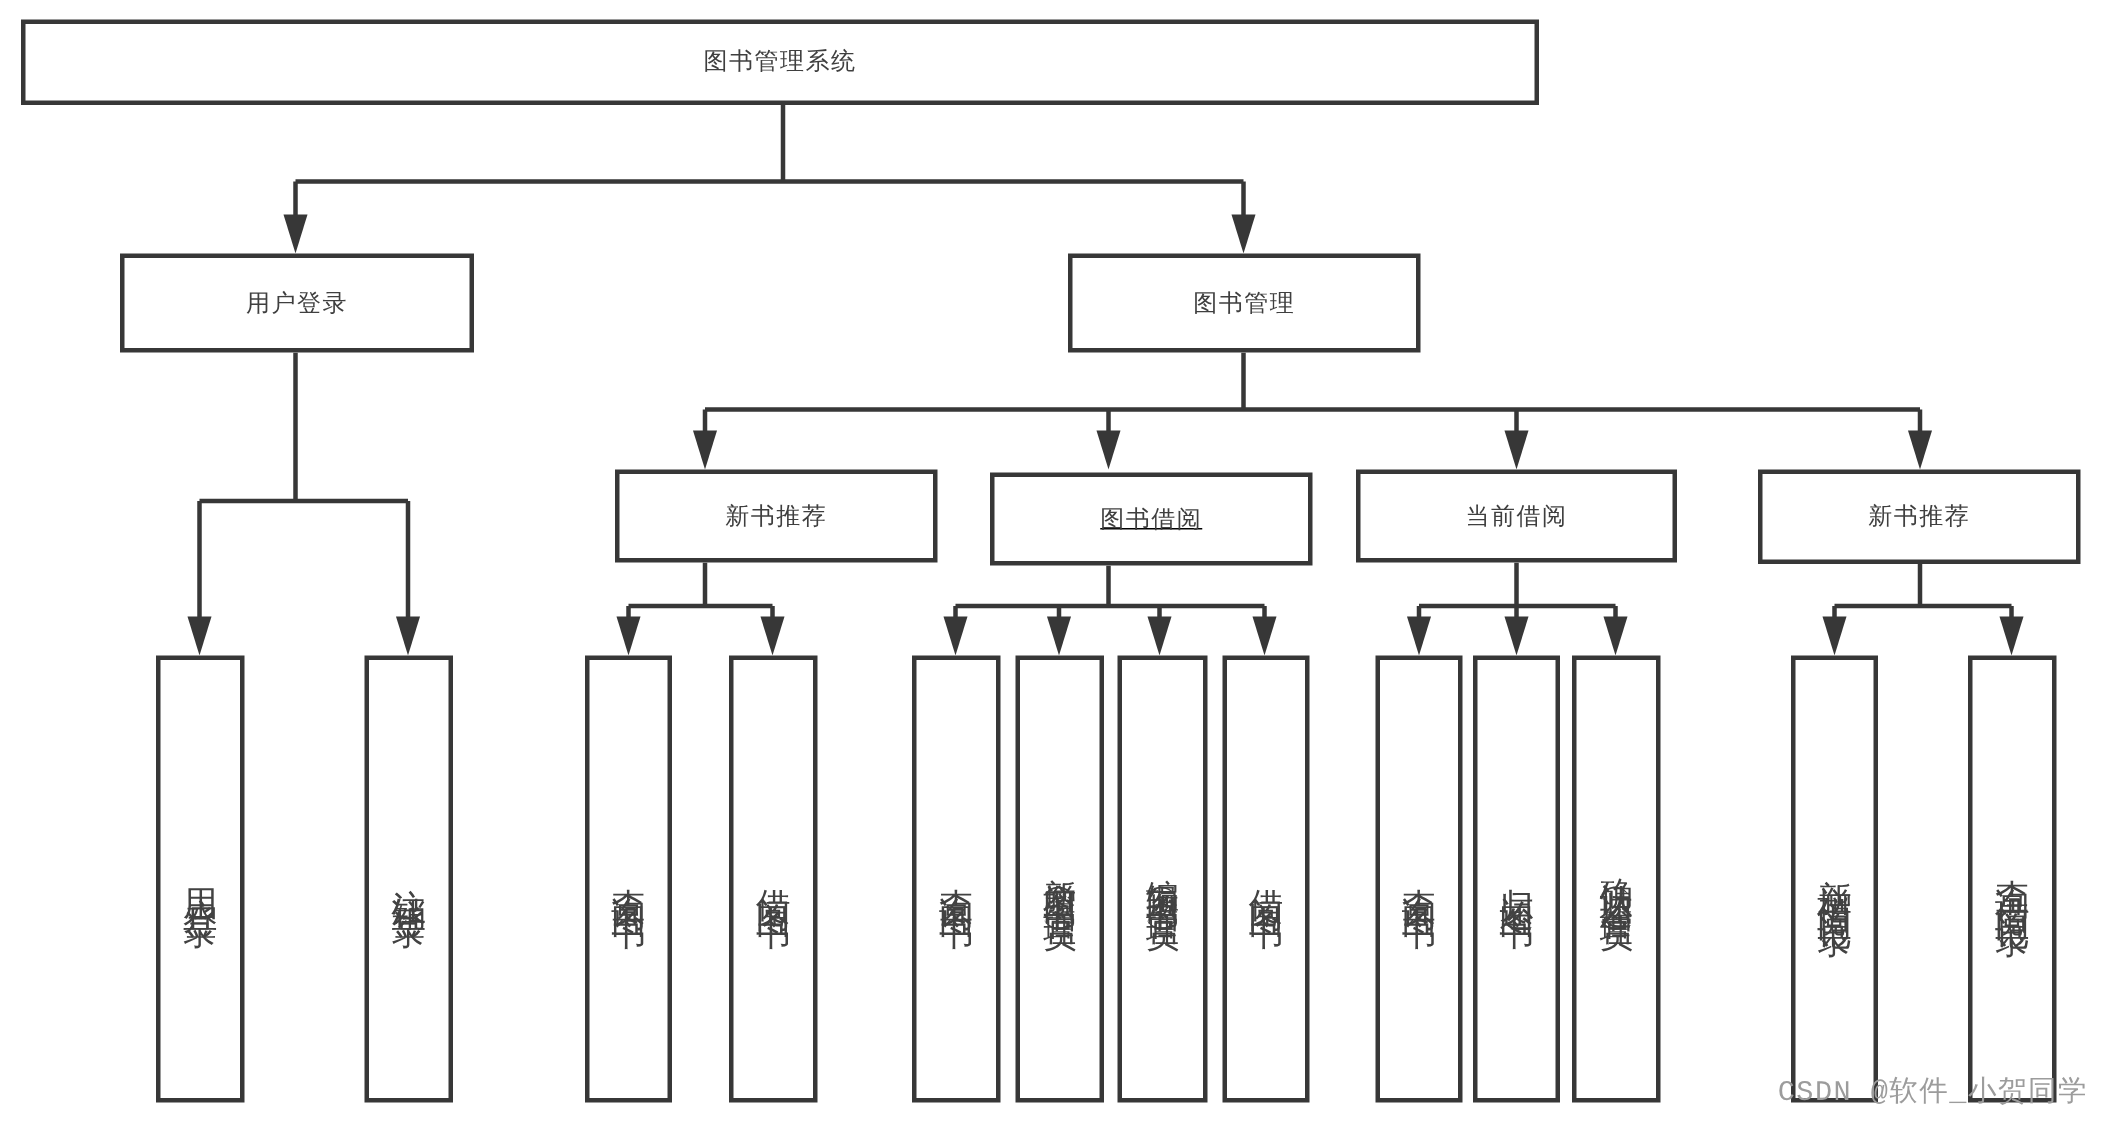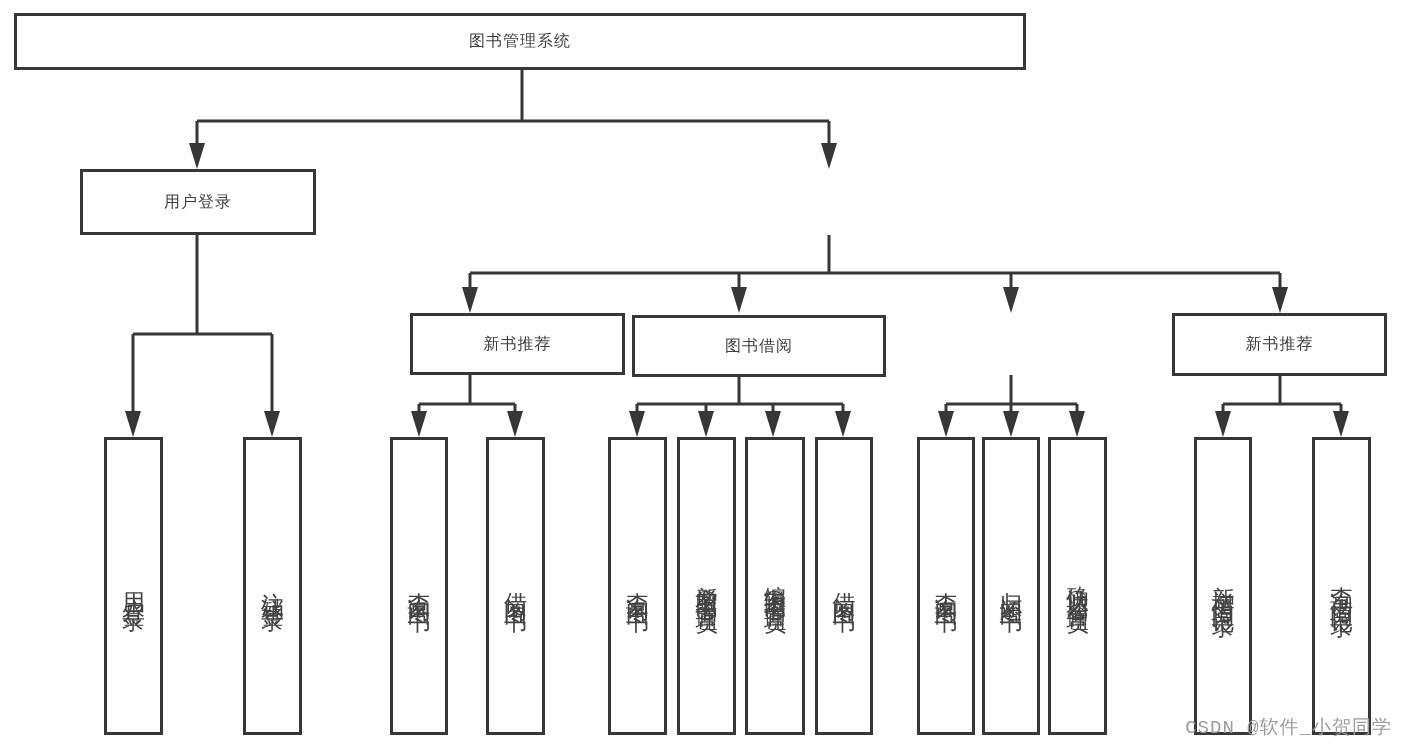--- a/index.html
+++ b/index.html
@@ -130,26 +130,32 @@
     </g>
   </svg>
 
   <div class="node" style="left:14px; top:13px; width:1012px; height:57px;">
     <span class="hlabel">图书管理系统</span>
   </div>
 
   <div class="node" style="left:80px; top:169px; width:236px; height:66px;">
     <span class="hlabel">用户登录</span>
   </div>
+  <div class="node" style="left:712px; top:169px; width:235px; height:66px;">
+    <span class="hlabel">图书管理</span>
+  </div>
 
   <div class="node" style="left:378px; top:313px; width:215px; height:62px;margin-left:32px;">
     <span class="hlabel">新书推荐</span>
   </div>
-  <div class="node" style="left:632px; top:315px; width:254px; height:62px;">
+  <div class="node" style="left:660px; top:315px; width:215px; height:62px;text-decoration:underline;">
     <span class="hlabel">图书借阅</span>
+  </div>
+  <div class="node" style="left:904px; top:313px; width:214px; height:62px;">
+    <span class="hlabel">当前借阅</span>
   </div>
   <div class="node" style="left:1172px; top:313px; width:215px; height:63px;">
     <span class="hlabel">新书推荐</span>
   </div>
 
   <div class="node leaf" style="left:104px; width:59px;">
     <span class="vlabel">用户登录</span>
   </div>
   <div class="node leaf" style="left:243px; width:59px;">
     <span class="vlabel">注销登录</span>

